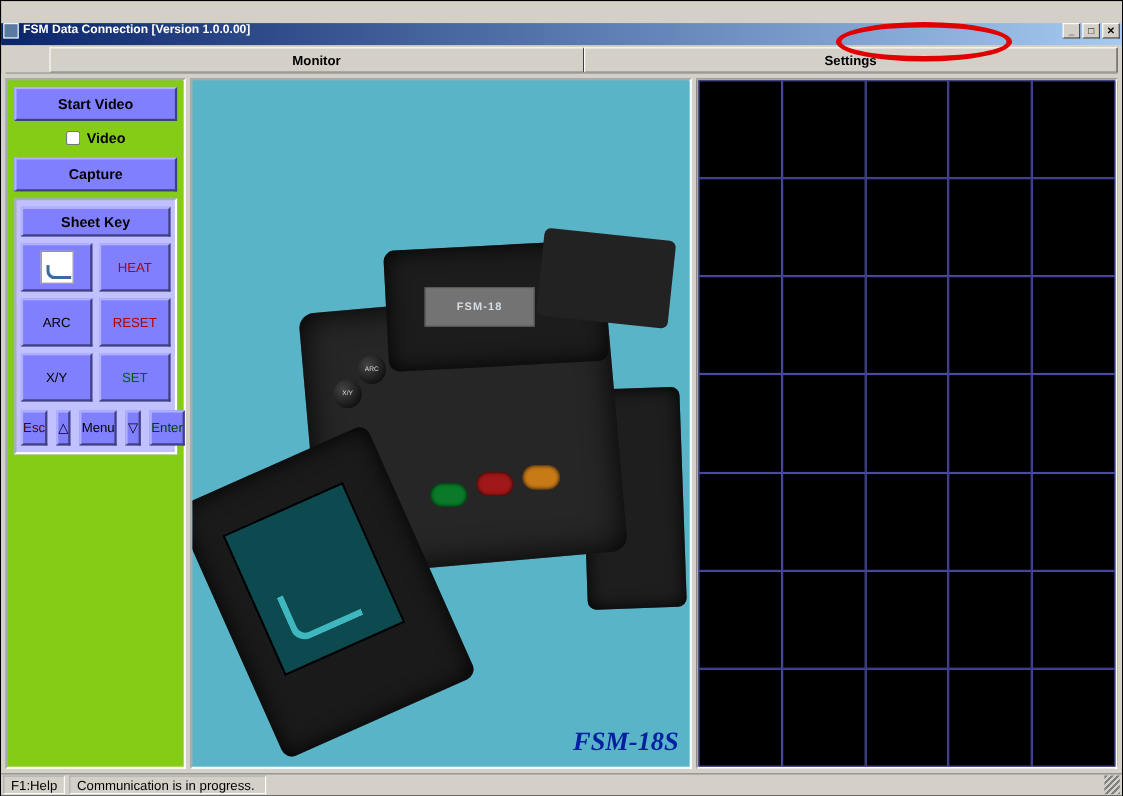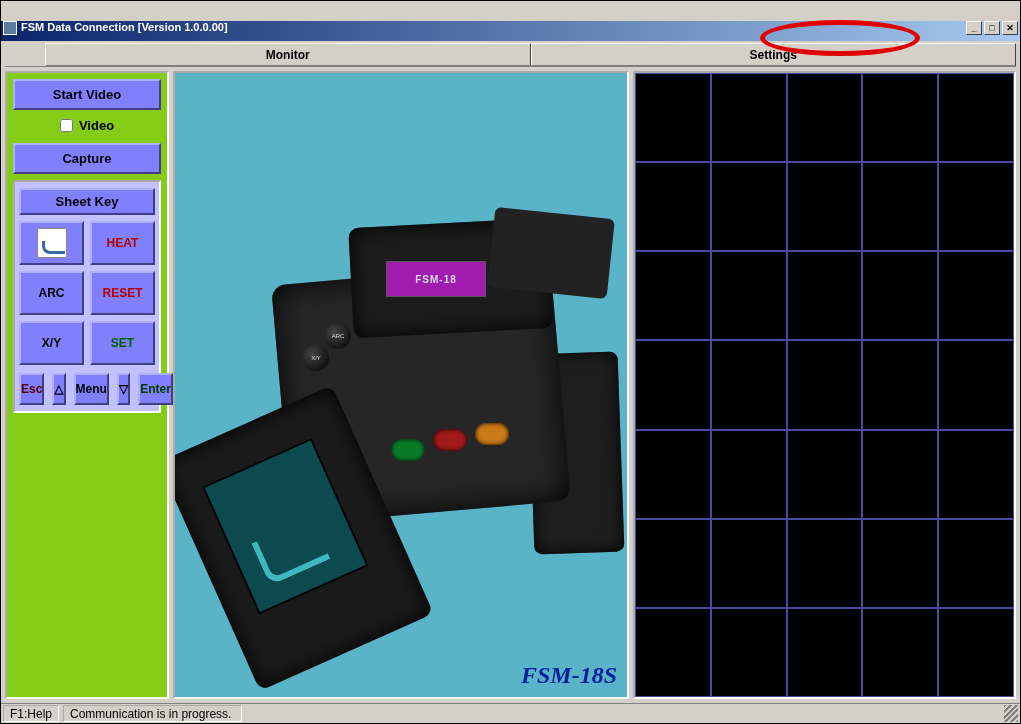--- a/index.html
+++ b/index.html
@@ -133,21 +133,21 @@
   grid-template-columns: 1fr 1fr;
   gap: 6px;
   margin-bottom: 8px;
 }
 .keybtn {
   background: #8080ff;
   border-top: 2px solid #b0b0ff; border-left: 2px solid #b0b0ff;
   border-right: 2px solid #404080; border-bottom: 2px solid #404080;
   height: 44px;
   display: flex; align-items: center; justify-content: center;
-  font-weight: bold; font-size: 12px;
+  font-weight: normal; font-size: 12px;
   cursor: pointer;
 }
 .keybtn.red { color: #b00000; }
 .keybtn.green { color: #006000; }
 .keybtn .logo {
   width: 30px; height: 30px;
   background: #fff;
   border: 1px solid #888;
   position: relative;
 }
@@ -239,21 +239,21 @@
 .dev-btns .b3{left:84px;top:0;background:#c87a16;box-shadow:inset 0 0 4px #000;}
 .dev-clamp{position:absolute;left:300px;top:60px;width:120px;height:80px;
   background:#222;border-radius:6px;transform:rotate(6deg);}
 .dev-knobs{position:absolute;left:112px;top:170px;width:60px;height:60px;}
 .dev-knobs .k{position:absolute;width:26px;height:26px;border-radius:50%;
   background:radial-gradient(circle at 35% 35%,#444,#000);color:#ddd;font-size:6px;
   display:flex;align-items:center;justify-content:center;}
 .dev-knobs .k1{left:0;top:22px;}
 .dev-knobs .k2{left:22px;top:0;}
 .dev-label{position:absolute;left:195px;top:108px;width:100px;height:36px;
-  background:#a21caf;border:1px solid #555;display:flex;align-items:center;justify-content:center;}
+  background:#737373;border:1px solid #555;display:flex;align-items:center;justify-content:center;}
 .dev-label span{color:#d5dde5;font-weight:bold;font-size:10px;letter-spacing:1px;
   font-family:"Arial Black",sans-serif;}
 .dev-side{position:absolute;left:340px;top:200px;width:90px;height:200px;
   background:#1e1e1e;border-radius:8px;transform:rotate(-2deg);
   box-shadow:inset 0 0 16px #000;}
 </style>
 </head>
 <body>
 
 <div class="window">

